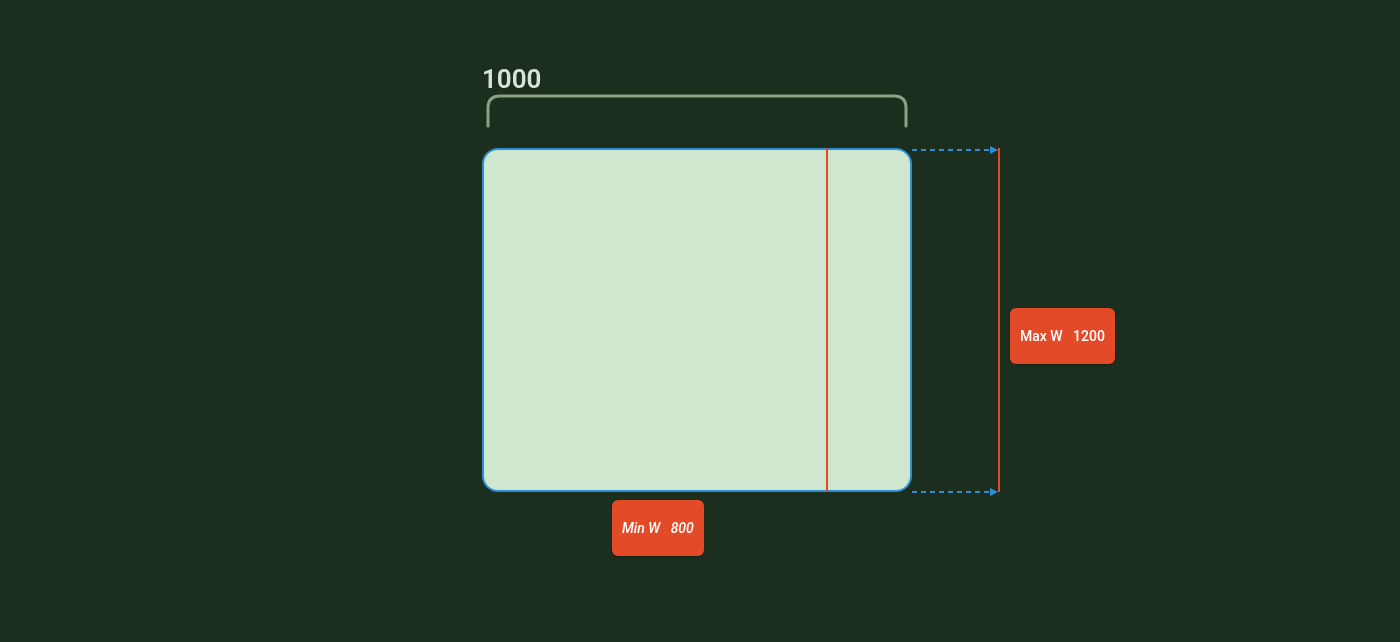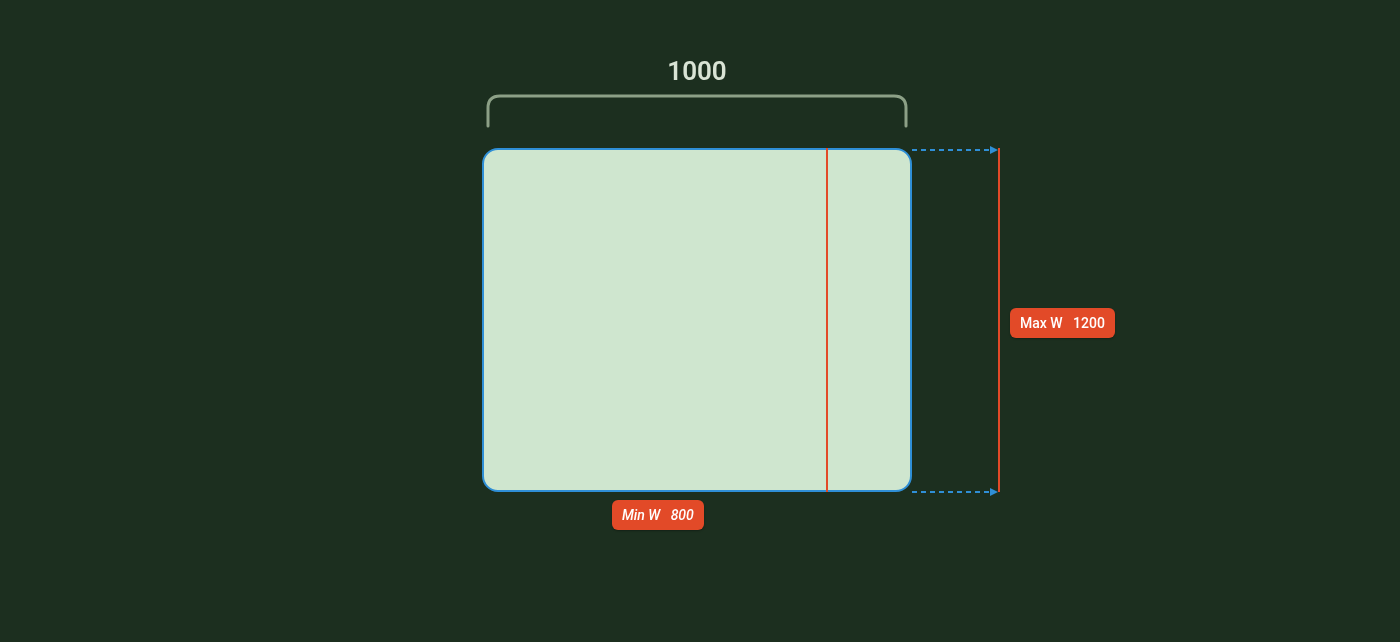--- a/index.html
+++ b/index.html
@@ -1,34 +1,34 @@
 <!DOCTYPE html>
 <html><head>
 <meta charset="utf-8">
 <style>
   html,body{margin:0;padding:0;width:1400px;height:642px;background:#1c2f1f;font-family:-apple-system,BlinkMacSystemFont,"Segoe UI",Roboto,Helvetica,Arial,sans-serif;overflow:hidden;}
   .stage{position:relative;width:1400px;height:642px;}
   
-  .width-label{position:absolute;left:482px;width:430px;top:56px;text-align:center;font-size:26px;font-weight:600;color:#d9e4d5;}
+  .width-label{position:absolute;left:482px;width:430px;top:64px;font-size:26px;font-weight:600;color:#d9e4d5;}
   
   .bracket{position:absolute;left:482px;top:90px;width:430px;height:38px;}
   .bracket svg{width:100%;height:100%;display:block;}
   
   .box{position:absolute;left:482px;top:148px;width:430px;height:344px;border-radius:16px;background:#cfe6cf;border:2px solid #2f8fd6;box-sizing:border-box;}
   
   .minw-line{position:absolute;top:148px;height:344px;left:826px;width:2px;background:#e24a28;}
   
   .maxw-line{position:absolute;top:148px;height:344px;left:998px;width:2px;background:#e24a28;}
   
   .dash-arrow{position:absolute;left:912px;width:88px;height:12px;}
   .dash-arrow svg{width:100%;height:100%;display:block;}
   .dash-arrow.top{top:144px;}
   .dash-arrow.bottom{top:486px;}
   
-  .badge{position:absolute;background:#e24a28;color:#ffffff;font-size:14px;font-weight:500;padding:7px 10px;border-radius:6px;white-space:nowrap;box-shadow:0 1px 2px rgba(0,0,0,0.3);}
+  .badge{position:absolute;background:#e24a28;color:#ffffff;font-size:14px;font-weight:500;padding:20px 10px;border-radius:6px;white-space:nowrap;box-shadow:0 1px 2px rgba(0,0,0,0.3);}
   .badge.minw{left:612px;top:500px;font-style:italic;}
   .badge.maxw{left:1010px;top:308px;}
 </style>
 </head>
 <body>
 
 <div class="stage">
 
   <div class="width-label">1000</div>
 

